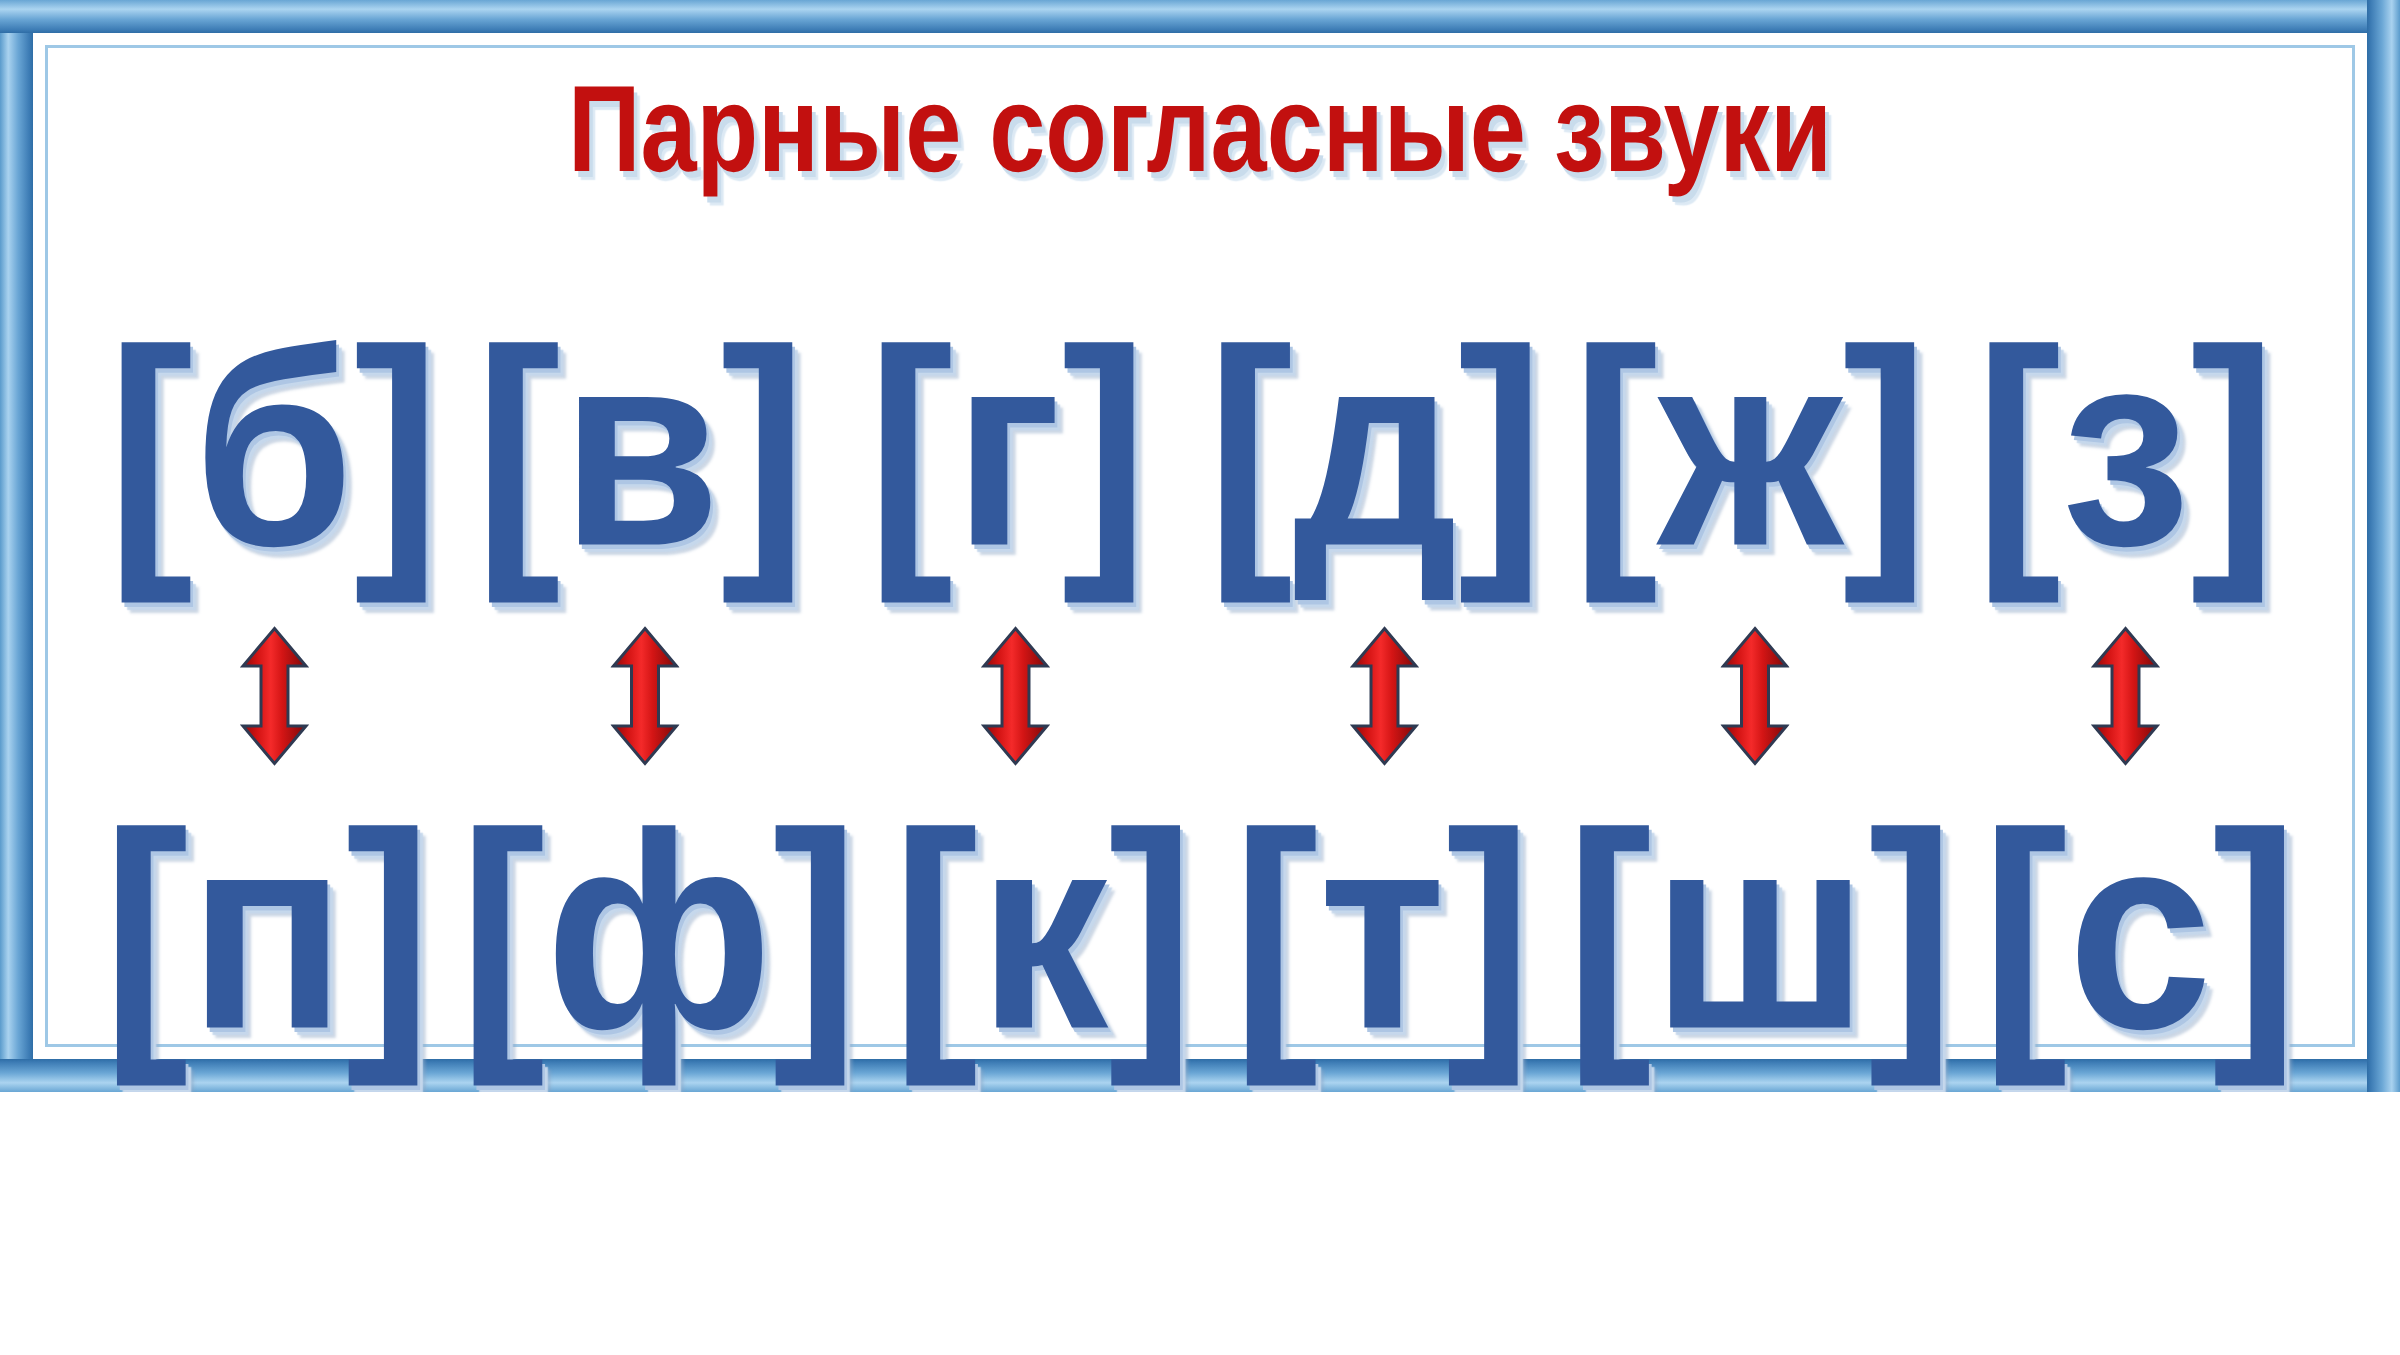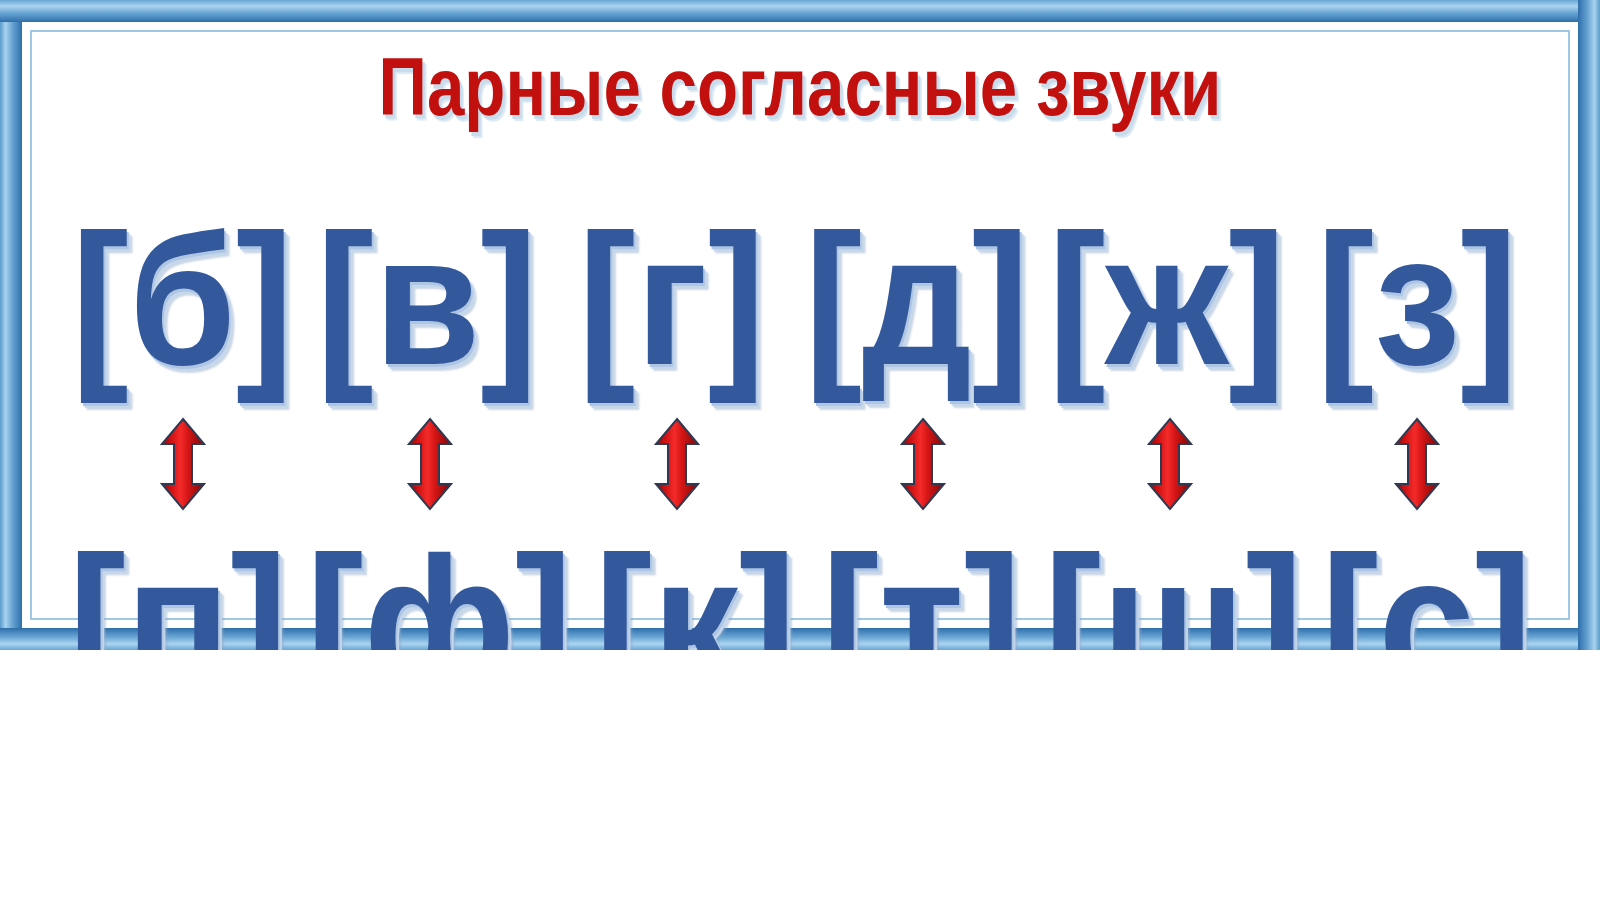--- a/index.html
+++ b/index.html
@@ -9,21 +9,21 @@
     background: #ffffff;
   }
 
   body {
     font-family: "Liberation Sans", sans-serif;
   }
 
   #slide {
     position: relative;
     width: 1600px;
-    height: 650px;
+    height: 728px;
     box-sizing: border-box;
     background: #7dd3fc;
     overflow: hidden;
   }
 
   
   .frame-outer {
     position: absolute;
     inset: 0;
     box-sizing: border-box;

